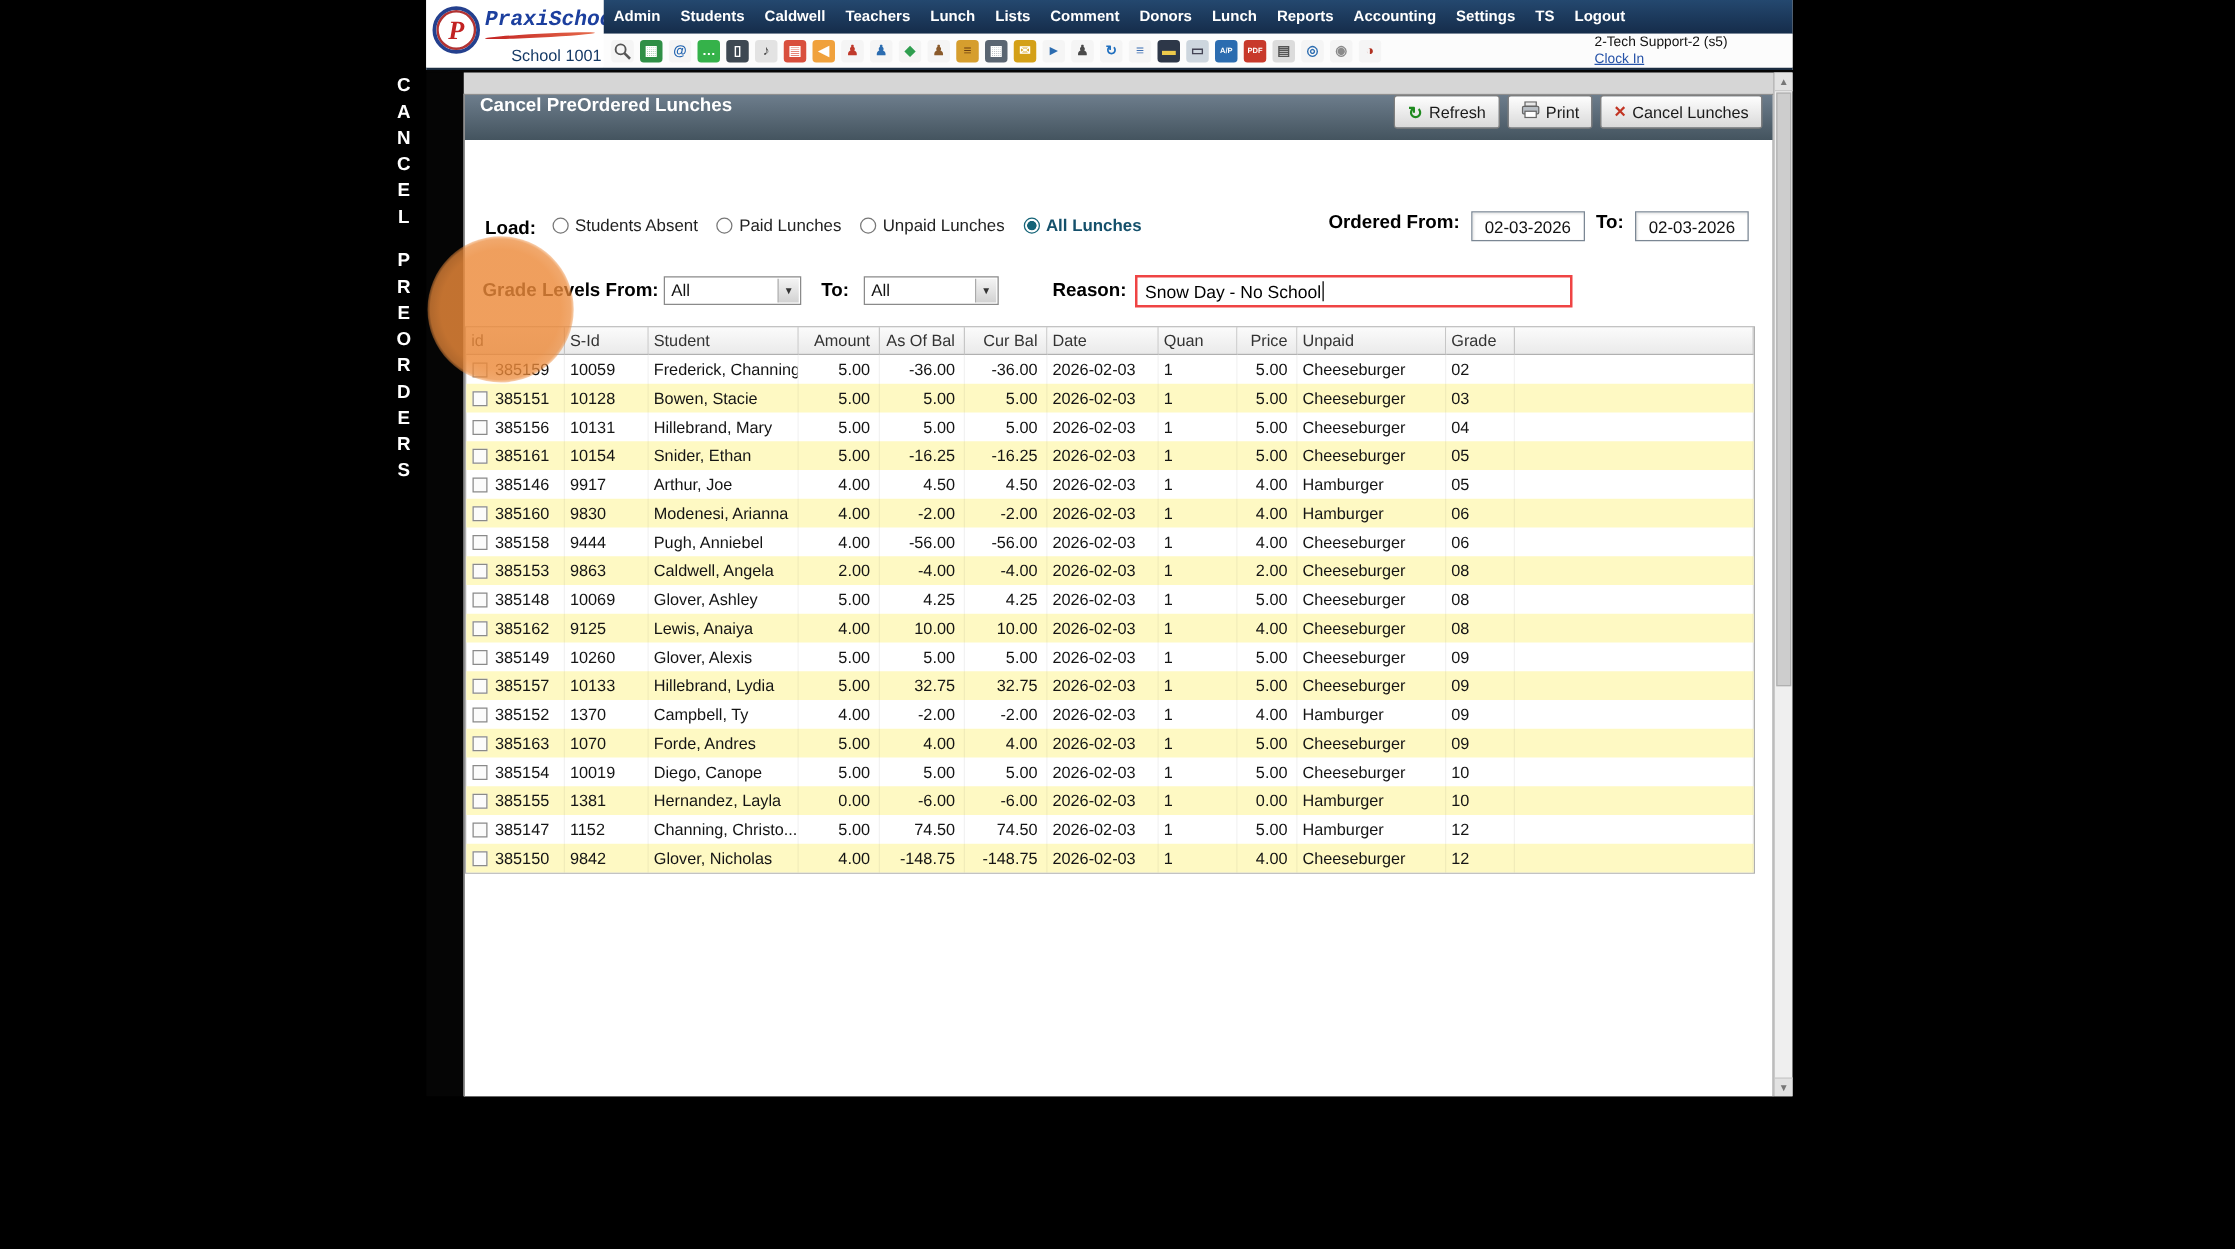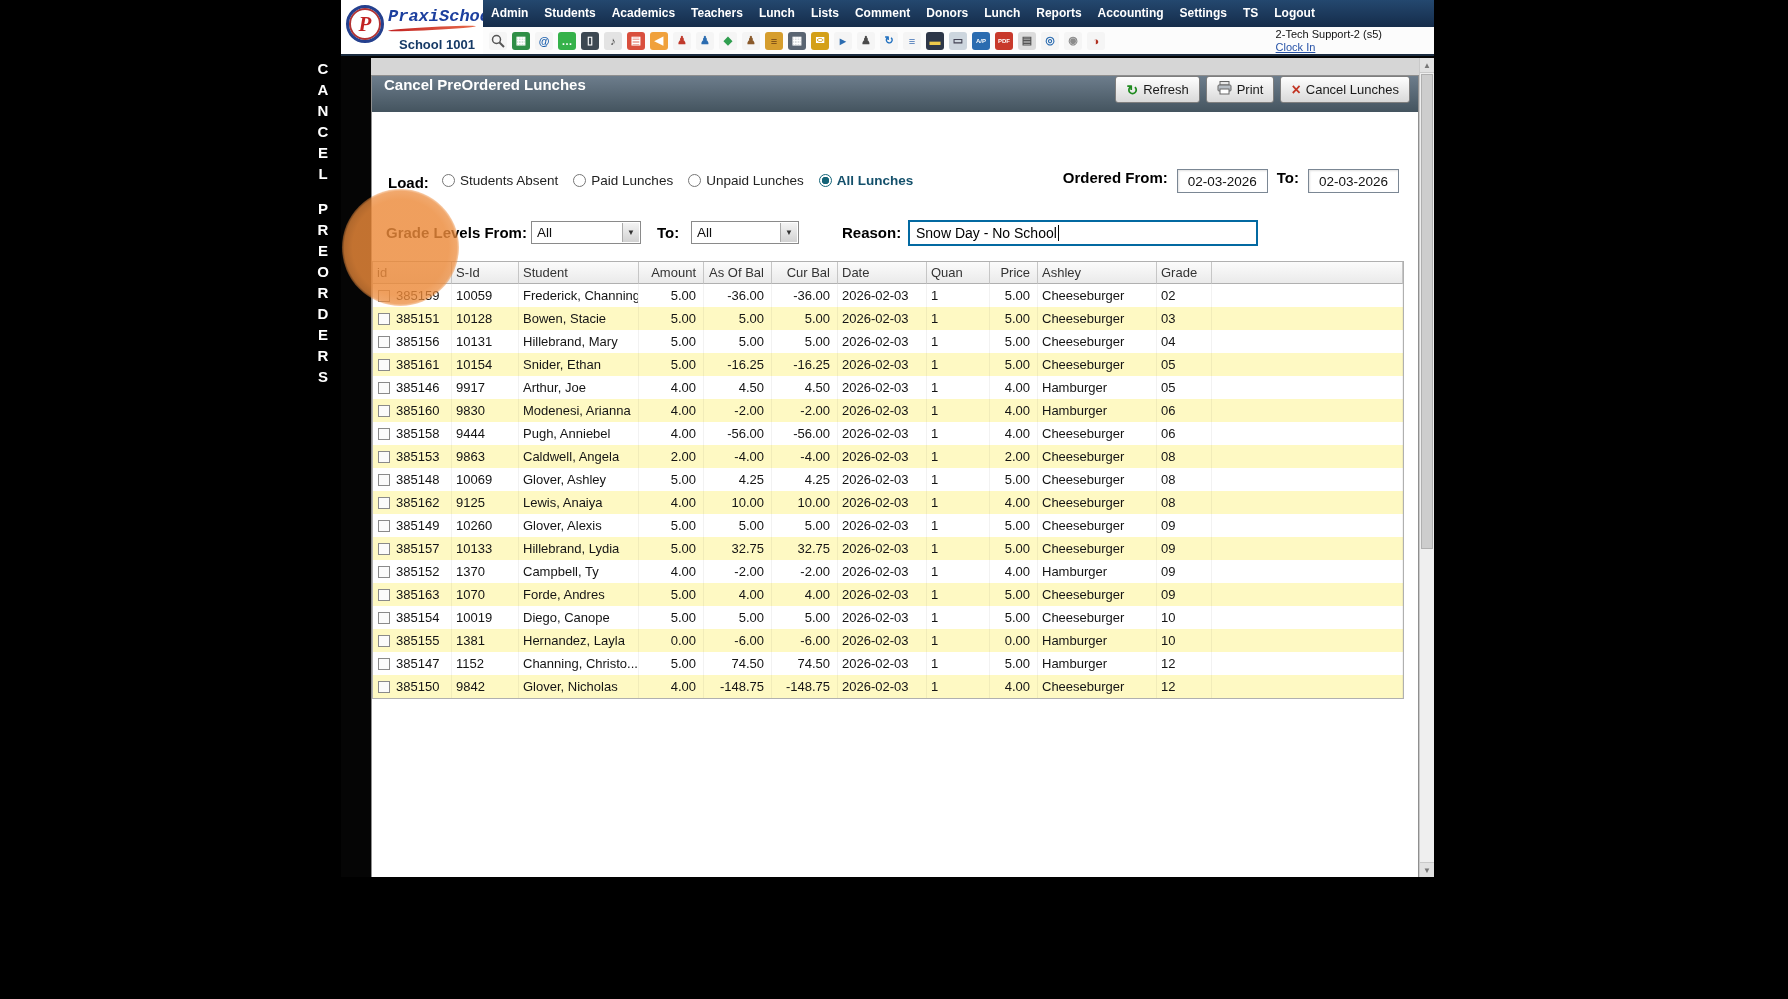--- a/index.html
+++ b/index.html
@@ -12,21 +12,21 @@
 
   
   .app{position:absolute;left:341px;top:0;width:1093px;height:877px;background:#050505}
 
   .topbar{position:absolute;left:0;top:0;width:100%;height:56px;background:#fff;border-bottom:2px solid #1b2c40}
   .logo-block{position:absolute;left:0;top:0;width:142px;height:54px;background:#fff}
   .logo-circle{position:absolute;left:5px;top:5px;width:38px;height:38px;border-radius:50%;border:3px solid #24408e;box-shadow:0 0 0 2px #b23333 inset;background:#fff;display:flex;align-items:center;justify-content:center;font-family:"Liberation Serif",serif;font-weight:bold;font-style:italic;font-size:21px;color:#c22222}
   .brand{position:absolute;left:47px;top:7px;font-family:Liberation Mono, monospace;font-style:italic;font-weight:bold;font-size:17px;color:#1c3f9e;white-space:nowrap}
   .brand sup{font-size:8px;color:#555}
   .swoosh{position:absolute;left:47px;top:27px;width:88px;height:3px;background:linear-gradient(90deg,#c22222,#e66a4a);border-radius:50%;transform:rotate(-3deg)}
-  .school{position:absolute;left:58px;top:37px;font-size:13px;font-weight:bold;color:#163a66}
+  .school{position:absolute;left:68px;top:37px;font-size:13px;font-weight:normal;color:#163a66}
 
   .menubar{position:absolute;left:142px;top:0;right:0;height:27px;background:linear-gradient(#24486f,#152c4a);display:flex;align-items:center;overflow:hidden;white-space:nowrap}
   .menu-item{padding:0 8px;color:#fff;font-size:12px;font-weight:bold;line-height:27px;cursor:pointer}
 
   .toolbar{position:absolute;left:142px;top:27px;right:0;height:27px;background:#fcfcfc;display:flex;align-items:center;gap:5px;padding:0 6px}
   .tb-icon{width:18px;height:18px;border-radius:3px;display:flex;align-items:center;justify-content:center;font-size:11px;font-weight:bold;flex:0 0 auto;background:#f5f5f5;cursor:pointer}
   .tb-icon.small{font-size:6px;letter-spacing:0}
   .user-block{margin-left:auto;margin-right:46px;font-size:11px;line-height:13px;color:#111;text-align:left}
   .clock-link{color:#2753a8;text-decoration:underline;cursor:pointer}
 
@@ -58,21 +58,21 @@
   .ordered{position:absolute;right:19px;top:57px;display:flex;align-items:flex-start;gap:9px}
   .datebox{width:91px;height:24px;border:1px solid #7b8794;background:#fff;font-size:13.5px;color:#111;display:flex;align-items:center;justify-content:center;box-shadow:inset 1px 1px 2px rgba(0,0,0,.12);cursor:text}
 
   .grade-lbl{position:absolute;left:14px;top:112px}
   .selectbox{position:absolute;top:109px;height:23px;border:1px solid #8a8a8a;background:#fff;display:flex;align-items:center;font-size:13.5px;color:#111;padding-left:5px;cursor:pointer}
   .sel1{left:159px;width:110px}
   .sel2{left:319px;width:108px}
   .to-lbl{position:absolute;left:285px;top:112px}
   .selarrow{position:absolute;right:1px;top:1px;bottom:1px;width:17px;background:linear-gradient(#f4f4f4,#d2d2d2);border-left:1px solid #aaa;display:flex;align-items:center;justify-content:center;font-size:8px;color:#333}
   .reason-lbl{position:absolute;left:470px;top:112px}
-  .reason-input{position:absolute;left:536px;top:108px;width:350px;height:26px;border:2px solid #0369a1;background:#fff;display:flex;align-items:center;padding-left:6px;font-size:14px;color:#000;cursor:text}
+  .reason-input{position:absolute;left:536px;top:108px;width:350px;height:26px;border:2px solid #ef4444;background:#fff;display:flex;align-items:center;padding-left:6px;font-size:14px;color:#000;cursor:text}
   .caret{width:1px;height:16px;background:#000;margin-left:1px}
 
   .sel-btns{position:absolute;left:2px;top:151px;display:flex;gap:7px}
   .selbtn{display:flex;align-items:center;gap:6px;height:30px;padding:0 11px;background:linear-gradient(#fdfdfd,#e2e2e2);border:1px solid #949494;border-radius:3px;font-size:13px;color:#111;cursor:pointer}
   .cbicon{width:13px;height:13px;border:1px solid #888;background:#fff;font-size:9px;line-height:11px;text-align:center;color:#2a8a2a;font-weight:bold}
   .cbicon.des{color:#b04030}
 
   .tablewrap{position:absolute;left:0;top:185px;width:1032px;border:1px solid #b0b0b0;background:#fff}
   .trow{display:grid;grid-template-columns:79px 67px 120px 65px 68px 66px 89px 63px 48px 119px 55px 1fr}
   .thead .cell{background:linear-gradient(#fbfbfb,#eaeaea);border-right:1px solid #c6c6c6;border-bottom:1px solid #b0b0b0;height:22px;line-height:21px;font-size:13px;color:#333;padding-left:4px;overflow:hidden;white-space:nowrap;cursor:pointer}
@@ -113,21 +113,21 @@
   <div class="topbar">
     <div class="logo-block">
       <div class="logo-circle">P</div>
       <div class="brand"><span>PraxiSchool</span><sup>™</sup></div>
       <div class="swoosh"></div>
       <div class="school">School 1001</div>
     </div>
     <div class="menubar">
         <div class="menu-item">Admin</div>
         <div class="menu-item">Students</div>
-        <div class="menu-item">Academics</div>
+        <div class="menu-item">Caldwell</div>
         <div class="menu-item">Teachers</div>
         <div class="menu-item">Lunch</div>
         <div class="menu-item">Lists</div>
         <div class="menu-item">Comment</div>
         <div class="menu-item">Donors</div>
         <div class="menu-item">Lunch</div>
         <div class="menu-item">Reports</div>
         <div class="menu-item">Accounting</div>
         <div class="menu-item">Settings</div>
         <div class="menu-item">TS</div>
@@ -262,21 +262,21 @@
           <div class="trow">
               <div class="cell">id</div>
               <div class="cell">S-Id</div>
               <div class="cell">Student</div>
               <div class="cell num">Amount</div>
               <div class="cell num">As Of Bal</div>
               <div class="cell num">Cur Bal</div>
               <div class="cell">Date</div>
               <div class="cell">Quan</div>
               <div class="cell num">Price</div>
-              <div class="cell">Ashley</div>
+              <div class="cell">Unpaid</div>
               <div class="cell">Grade</div>
               <div class="cell"></div>
             </div>
         </div>
         <div class="tbody">
             <div class="trow">
               <div class="cell idcell">
                 <span class="rowcb"></span>
                 <span>385159</span>
               </div>

